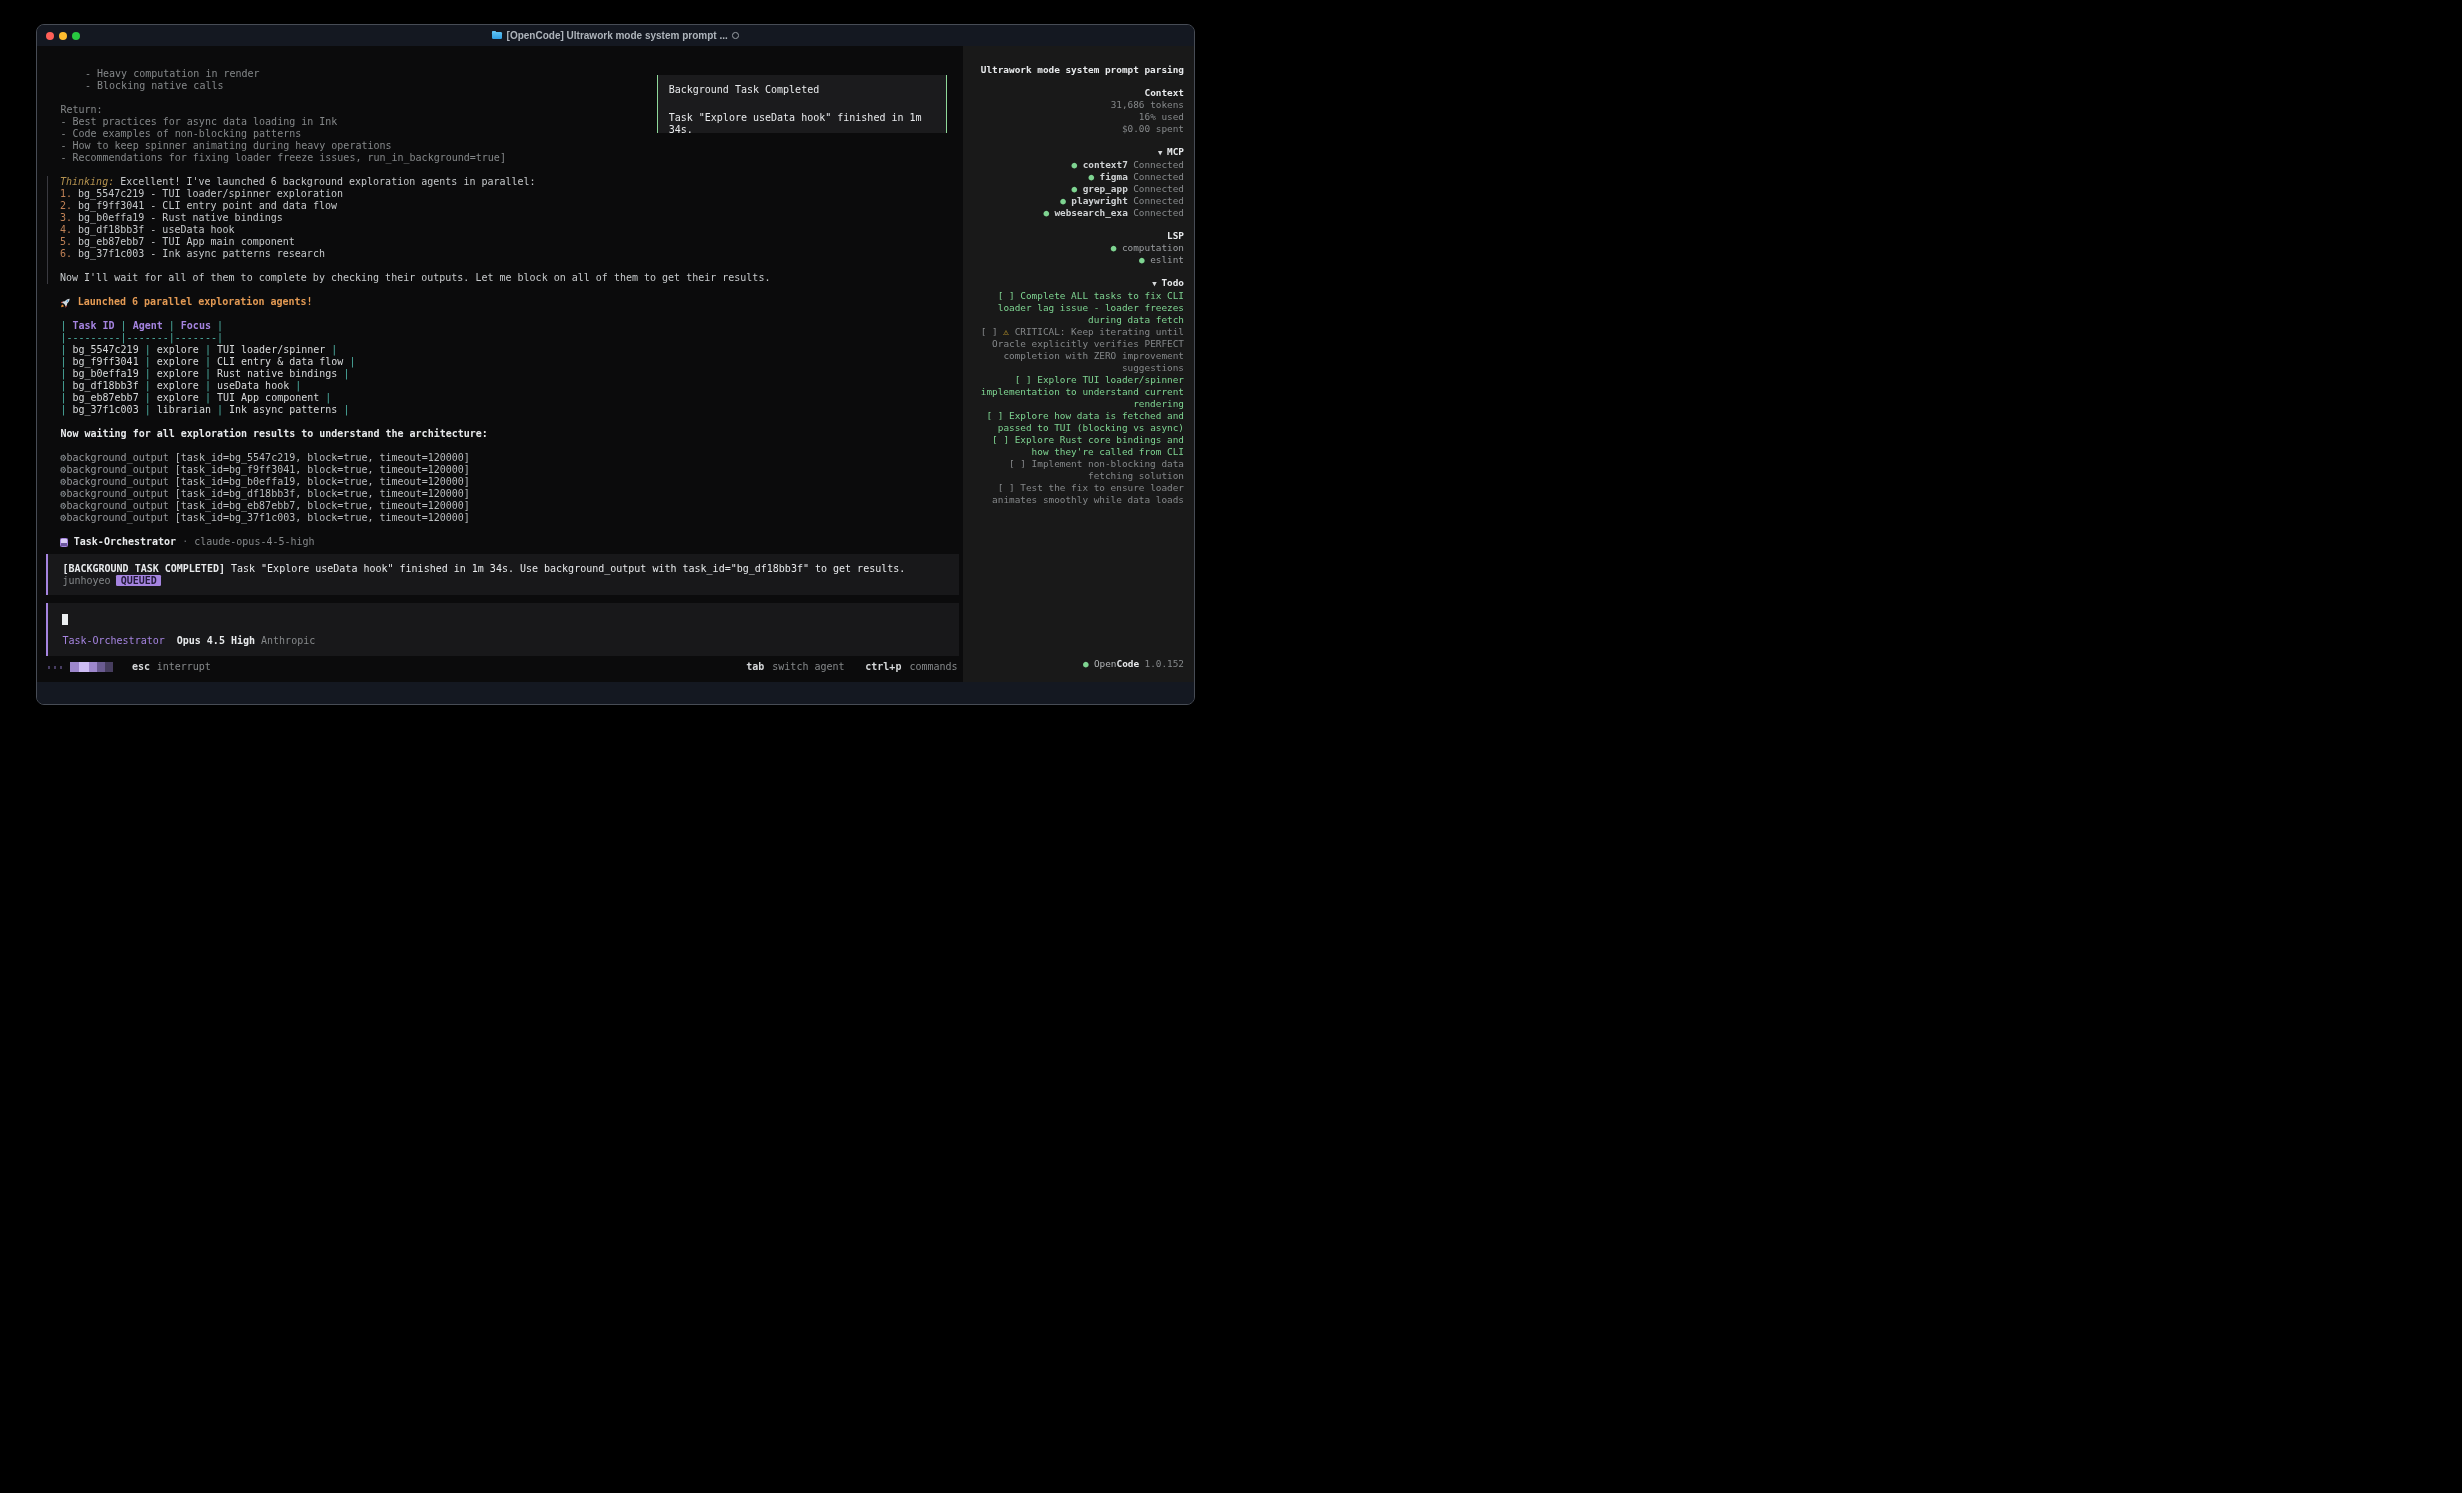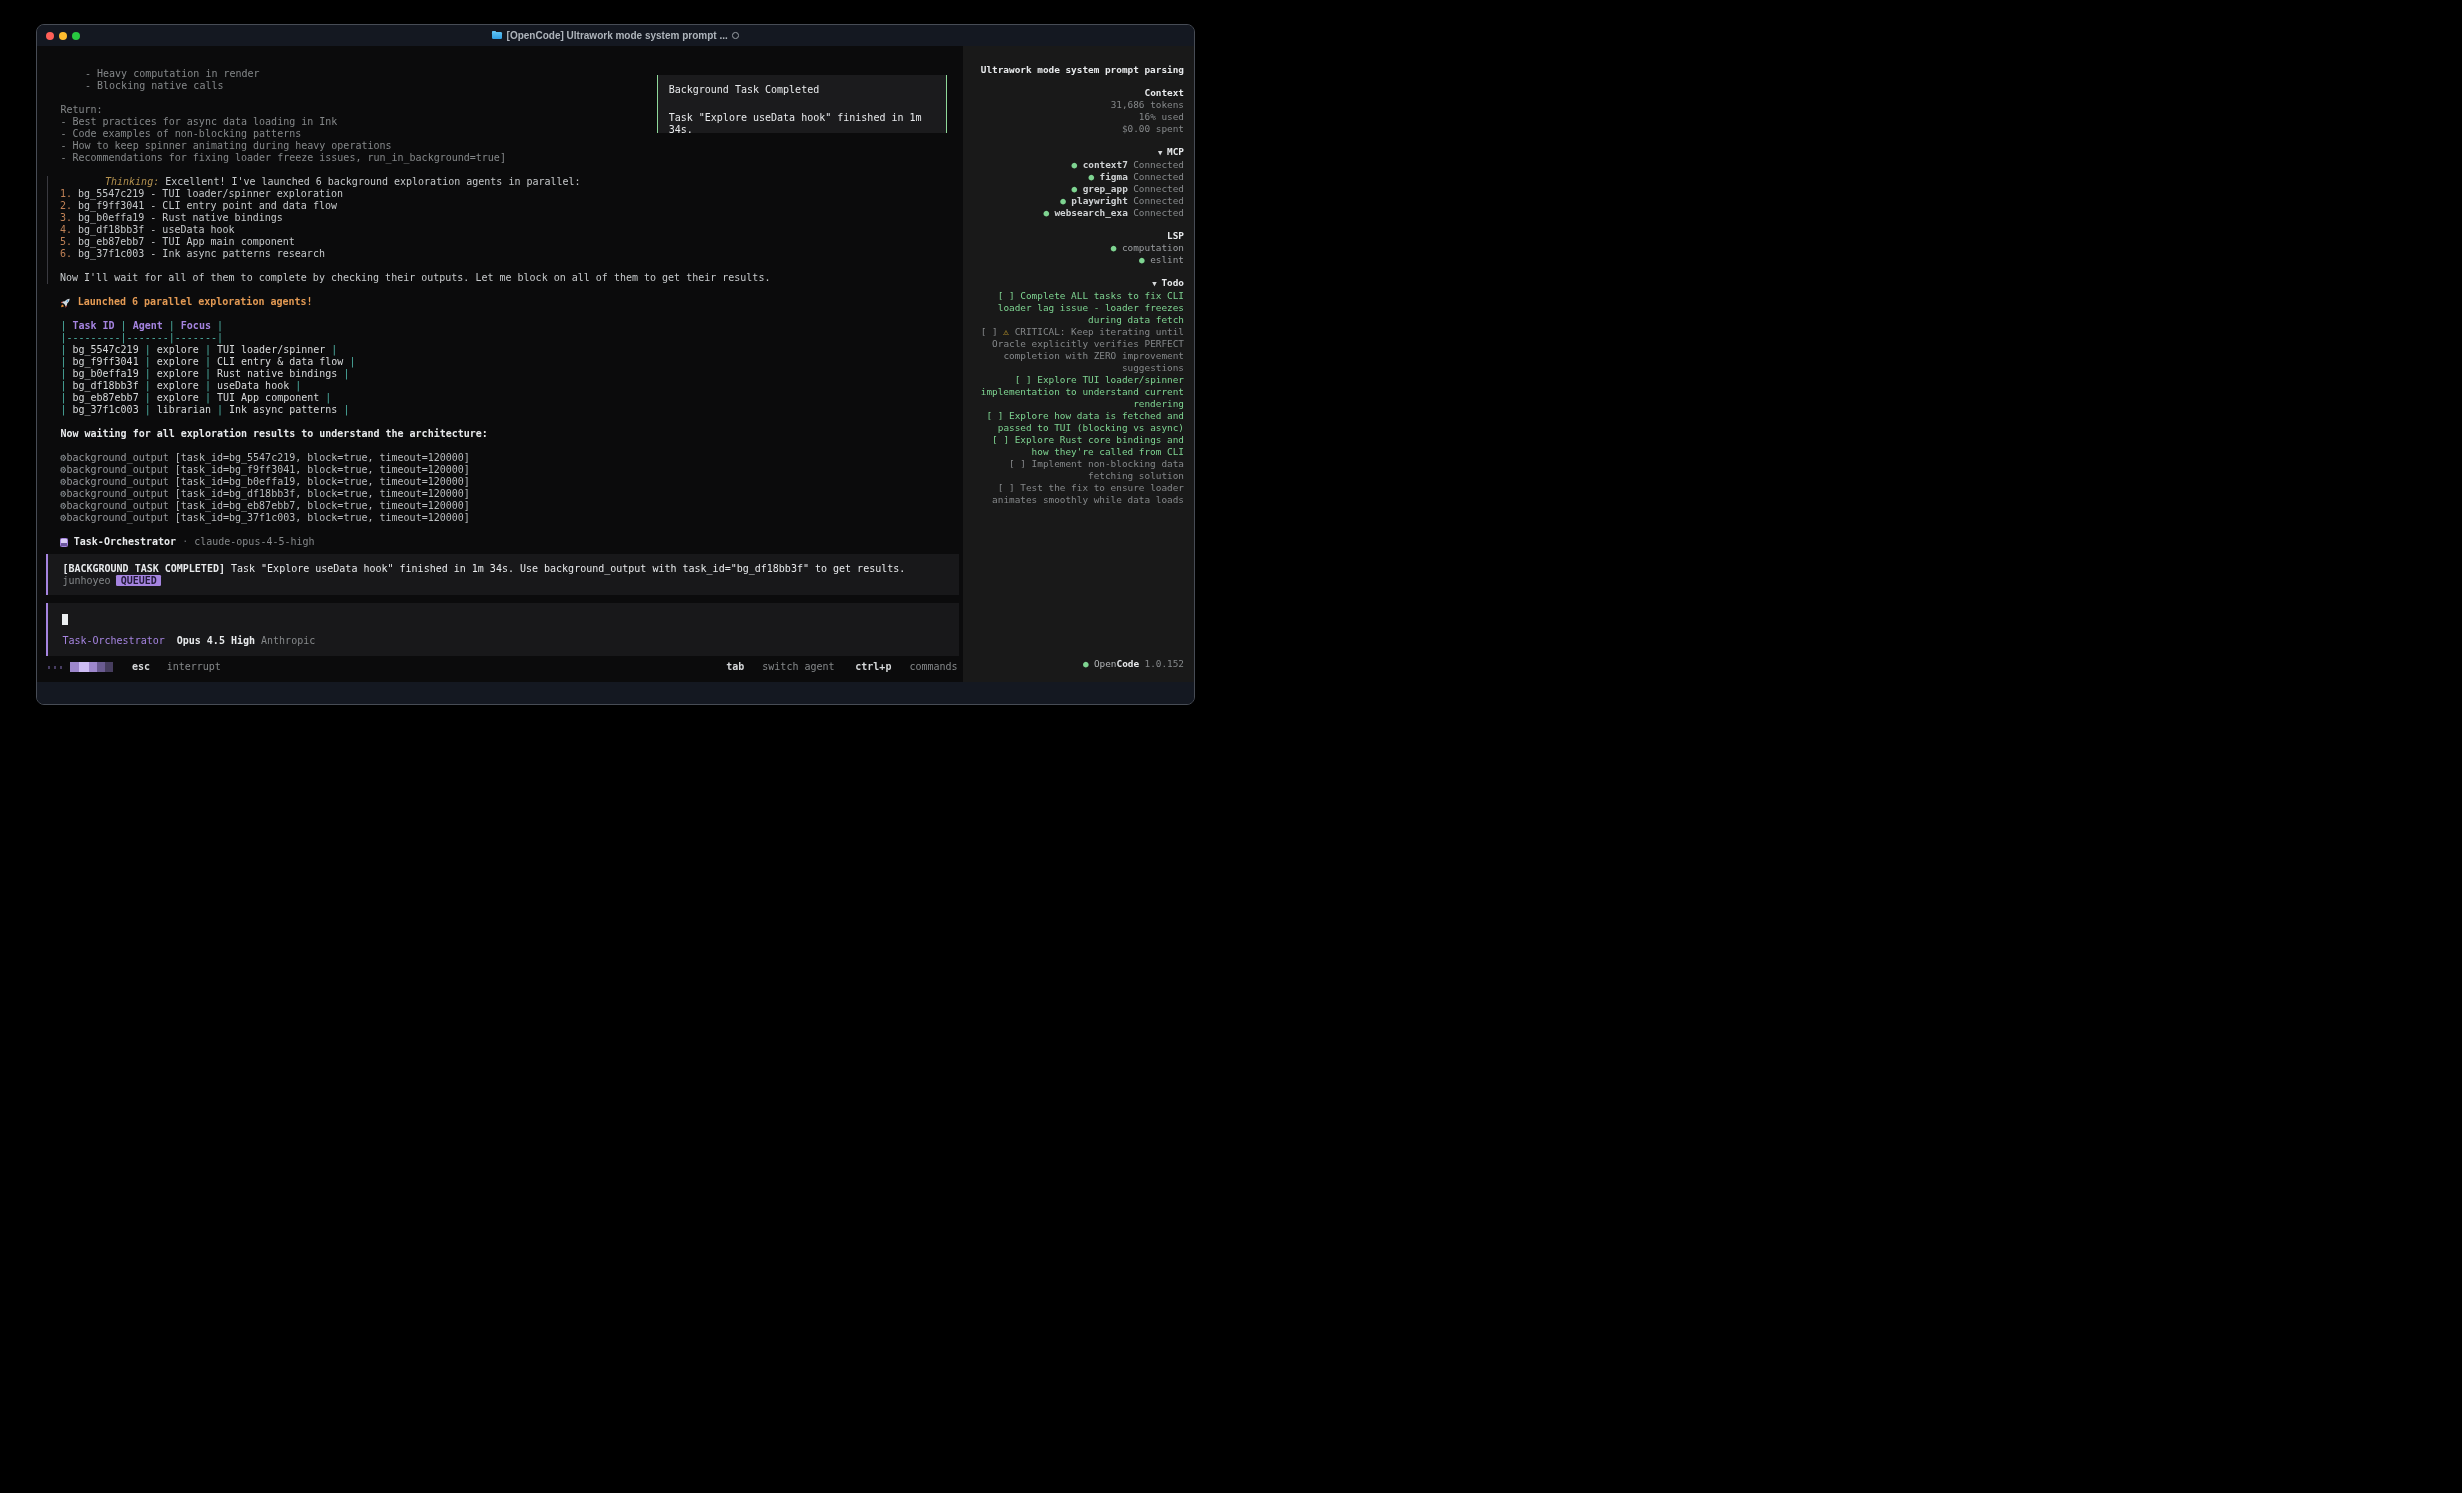--- a/index.html
+++ b/index.html
@@ -37,21 +37,21 @@
   .winfooter{flex:0 0 22px;background:var(--win);}
   
   .term{padding-top:22px;flex:1;min-height:0;overflow:hidden;}
   .line{padding-left:23.4px;white-space:pre-wrap;}
   .blank{height:12px;}
   .dim{color:var(--dim);} .bright{color:var(--bright);}
   .white{color:var(--white);} .bold{font-weight:bold;}
   .indent{padding-left:48px;}
   .quote{border-left:1.3px solid #3a3a40;margin-left:10px;padding-left:12px;}
   .quote .line{padding-left:0;}
-  .thinking{color:var(--gold);font-style:italic;margin-left:45px;}
+  .thinking{color:var(--gold);font-style:italic;}
   .num{color:var(--tan);}
   .launch{color:var(--orange);font-weight:bold;display:flex;align-items:center;gap:6px;}
   .pipe{color:var(--teal);}
   .th{color:var(--purple);font-weight:bold;}
   .sep{color:var(--teal);}
   .cell{color:#d8dadb;}
   .gear{color:#9aa0a5;}
   .tooln{color:#97999c;}
   .toolargs{color:#b9bcbe;}
   .orchline{display:flex;align-items:center;gap:6px;padding-left:23.4px;}
@@ -82,21 +82,21 @@
   .sb-dots{display:flex;gap:3.3px;margin-right:2.7px;}
   .sb-dots i{width:2.7px;height:2.7px;background:#473d63;display:block;}
   .sb-bar{display:flex;}
   .sb-bar i{height:10px;display:block;}
   .sb-bar i:nth-child(1){width:9.4px;background:#9d87cc;}
   .sb-bar i:nth-child(2){width:9.4px;background:#cdbcf4;}
   .sb-bar i:nth-child(3){width:8px;background:#9d87cc;}
   .sb-bar i:nth-child(4){width:8px;background:#6a5b91;}
   .sb-bar i:nth-child(5){width:8px;background:#463d5e;}
   .key{color:#d6d8da;font-weight:bold;margin-left:14.7px;}
-  .keylabel{color:var(--dim);margin-left:12px;text-align:center;}
+  .keylabel{color:var(--dim);margin-left:2px;text-align:center;}
   .sb-right .key:first-child{margin-left:0;}
   
   .s-title{color:var(--white);font-weight:bold;}
   .s-section{margin-top:11px;}
   .s-head{color:var(--white);font-weight:bold;}
   .s-arrow{color:#d7d9db;font-size:7.4px;margin-right:4.7px;}
   .s-line{color:var(--dim);}
   .dot{color:var(--green);margin-right:5.4px;}
   .mcp-name{color:#d0d3d5;font-weight:bold;}
   .mcp-status{color:var(--dim);margin-left:5.4px;}

